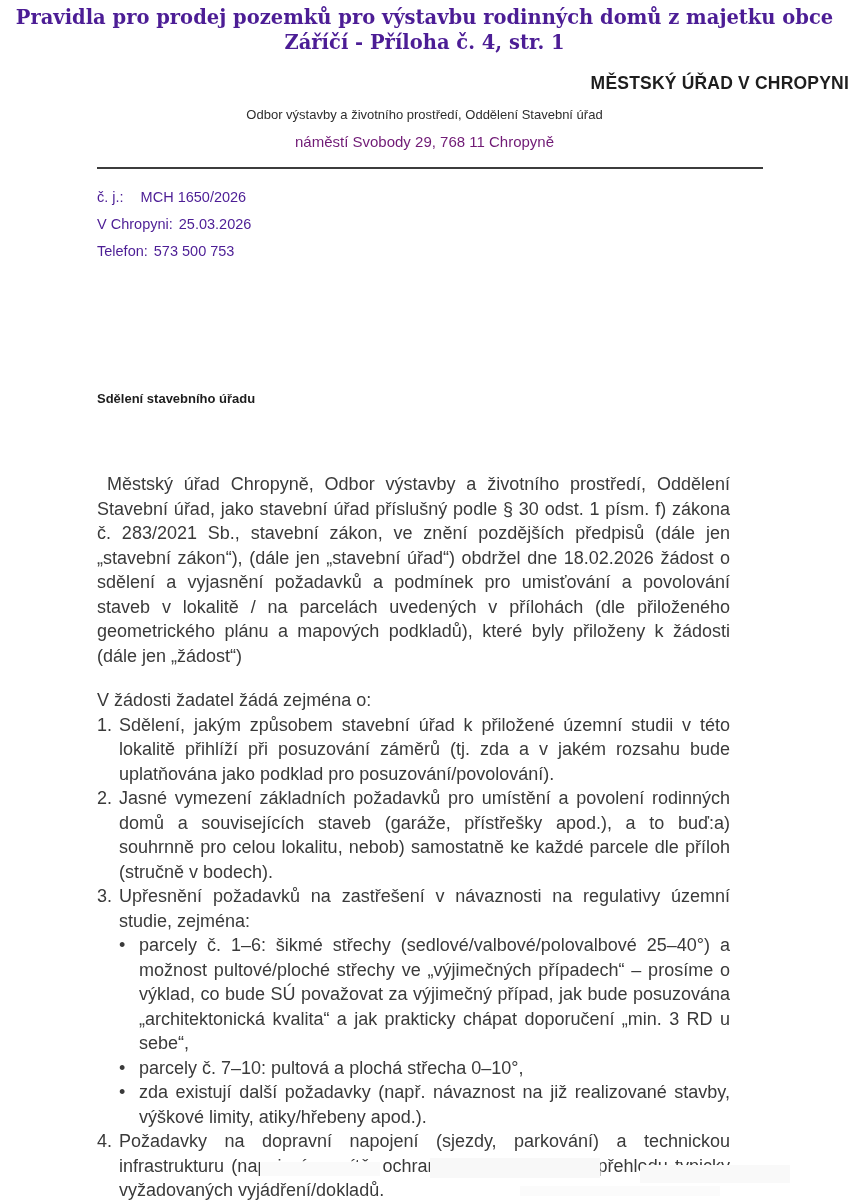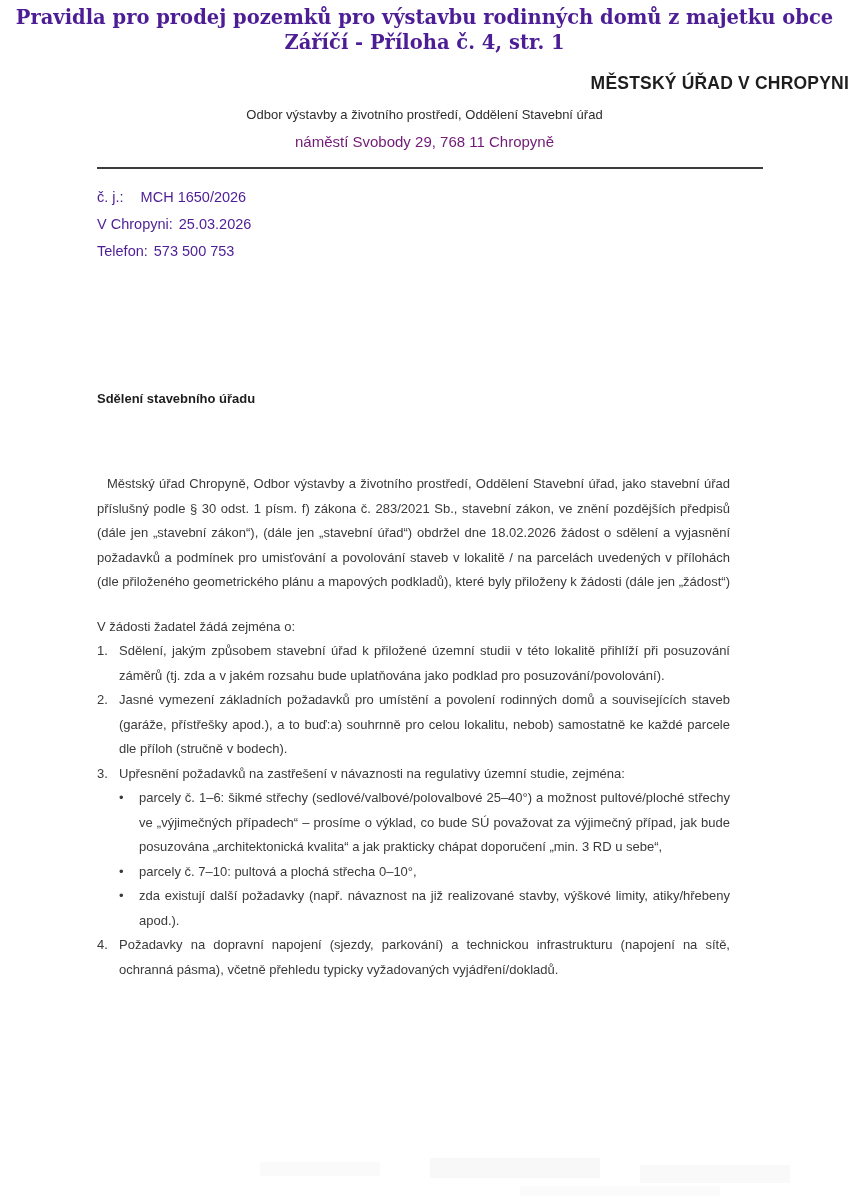--- a/index.html
+++ b/index.html
@@ -63,21 +63,21 @@
   .section-title {
     margin: 127px 86px 0 97px;
     font-size: 13px;
     font-weight: bold;
     color: #1d1d1d;
   }
   
   .bodytext {
     margin-left: 97px;
     margin-right: 119px;
-    font-size: 13px;
+    font-size: 18px;
     line-height: 24.5px;
     text-align: justify;
     color: #3a3a3a;
   }
   .para1 { margin-top: 66px; text-indent: 10px; }
   .para2 { margin-top: 20px; text-indent: 10px; }
   .list-intro { margin-top: 20px; text-align: left; }
   .num-item { display: flex; }
   .num-marker { width: 22px; flex: none; }
   .num-text { flex: 1; text-align: justify; }

